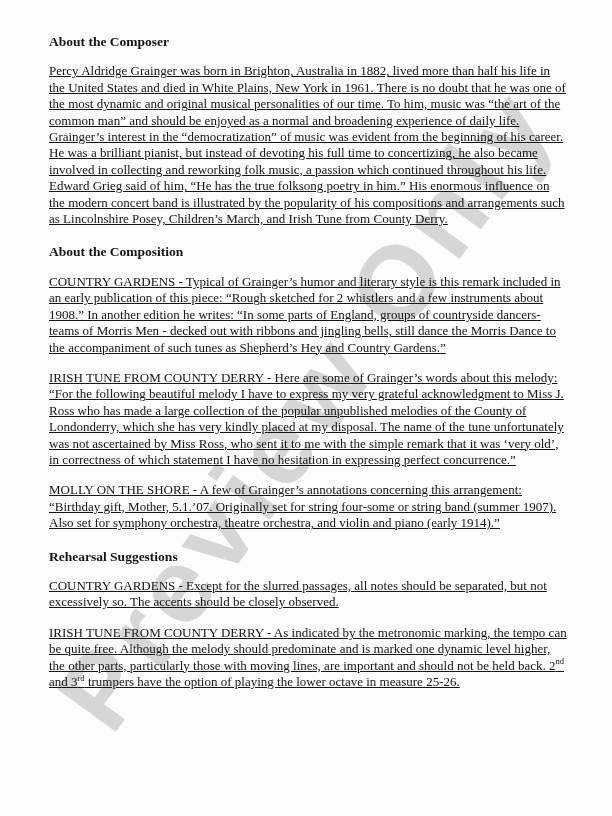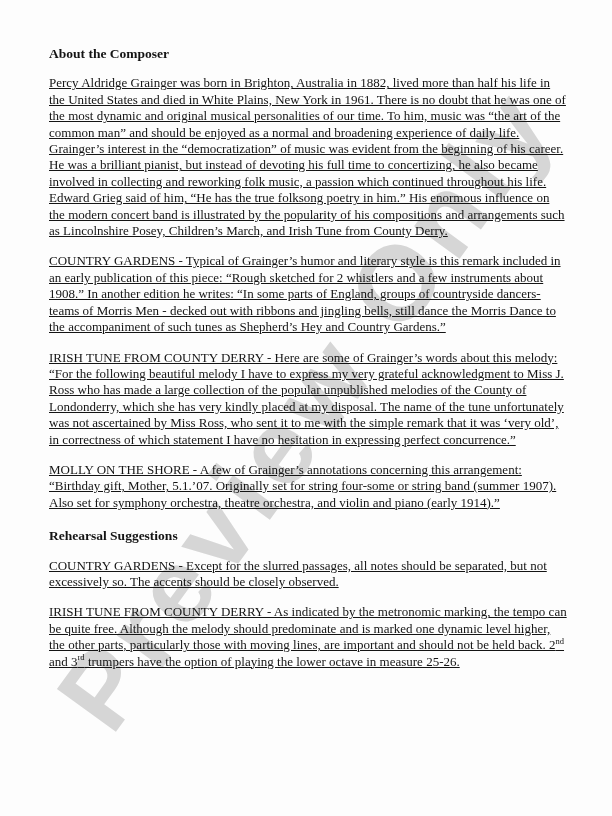--- a/index.html
+++ b/index.html
@@ -31,21 +31,21 @@
     top: 34px;
     width: 519px;
     z-index: 1;
   }
   .heading {
     font-size: 13.5px;
     font-weight: 700;
     margin: 17px 0 13px 0;
     line-height: 16.4px;
   }
-  section:first-of-type .heading { margin-top: 12px; }
+  section:first-of-type .heading { margin-top: 0; }
   .para {
     font-size: 13px;
     line-height: 16.4px;
     margin: 0 0 14px 0;
     text-decoration: underline;
   }
   .para sup {
     font-size: 8.5px;
     line-height: 0;
     vertical-align: super;
@@ -60,20 +60,21 @@
   <div class="watermark" style="color: rgb(214, 214, 214);">Preview Only</div>
 
   <div class="content">
 
     <section>
       <h2 class="heading">About the Composer</h2>
       <p class="para">Percy Aldridge Grainger was born in Brighton, Australia in 1882, lived more than half his life in the United States and died in White Plains, New York in 1961.  There is no doubt that he was one of the most dynamic and original musical personalities of our time.  To him, music was “the art of the common man” and should be enjoyed as a normal and broadening experience of daily life.  Grainger’s interest in the “democratization” of music was evident from the beginning of his career.  He was a brilliant pianist, but instead of devoting his full time to concertizing, he also became involved in collecting and reworking folk music, a passion which continued throughout his life.  Edward Grieg said of him, “He has the true folksong poetry in him.”  His enormous influence on the modern concert band is illustrated by the popularity of his compositions and arrangements such as Lincolnshire Posey, Children’s March,  and Irish Tune from County Derry.</p>
     </section>
 
     <section>
+      <h2 class="heading">About the Composition</h2>
       <p class="para">COUNTRY GARDENS - Typical of Grainger’s humor and literary style is this remark included in an early publication of this piece: “Rough sketched for 2 whistlers and a few instruments about 1908.”  In another edition he writes: “In some parts of England, groups of countryside dancers-teams of Morris Men - decked out with ribbons and jingling bells, still dance the Morris Dance to the accompaniment of such tunes as Shepherd’s Hey and Country Gardens.”</p>
       <p class="para">IRISH TUNE FROM COUNTY DERRY - Here are some of Grainger’s words about this melody: “For the following beautiful melody I have to express my very grateful acknowledgment to Miss J. Ross who has made a large collection of the popular unpublished melodies of the County of Londonderry, which she has very kindly placed at my disposal.  The name of the tune unfortunately was not ascertained by Miss Ross, who sent it to me with the simple remark that it was ‘very old’, in correctness of which statement I have no hesitation in expressing perfect concurrence.”</p>
       <p class="para">MOLLY ON THE SHORE -   A few of Grainger’s annotations concerning this arrangement: “Birthday gift, Mother, 5.1.’07.  Originally set for string four-some or string band (summer 1907). Also set for symphony orchestra, theatre orchestra, and violin and piano (early 1914).”</p>
     </section>
 
     <section>
       <h2 class="heading">Rehearsal Suggestions</h2>
       <p class="para">COUNTRY GARDENS - Except for the slurred passages, all notes should be separated, but not excessively so.  The accents should be closely observed.</p>
       <p class="para"><span>IRISH TUNE FROM COUNTY DERRY - As indicated by the metronomic marking, the tempo can be quite free.  Although the melody should predominate and is marked one dynamic level higher, the other parts, particularly those with moving lines, are important and should not be held back.  2</span><sup>nd</sup><span> and 3</span><sup>rd</sup><span> trumpers have the option of playing the lower octave in measure 25-26.</span></p>
     </section>

